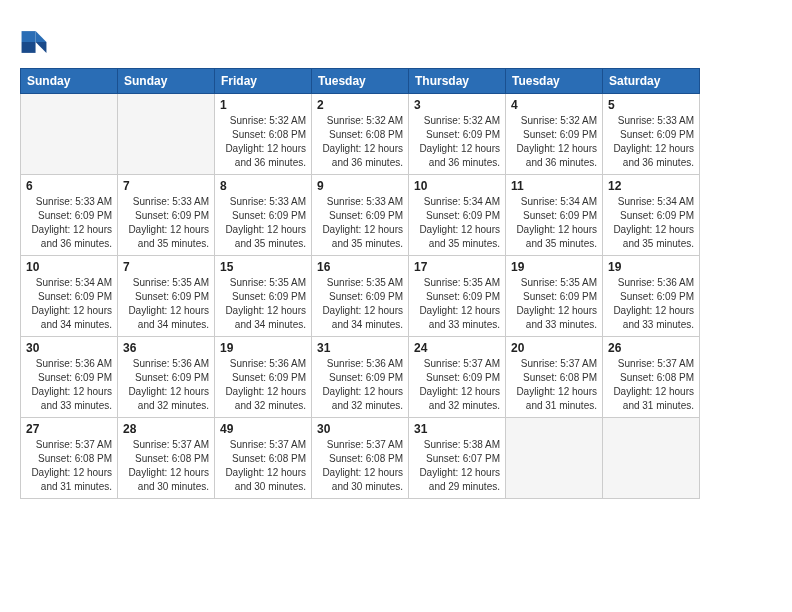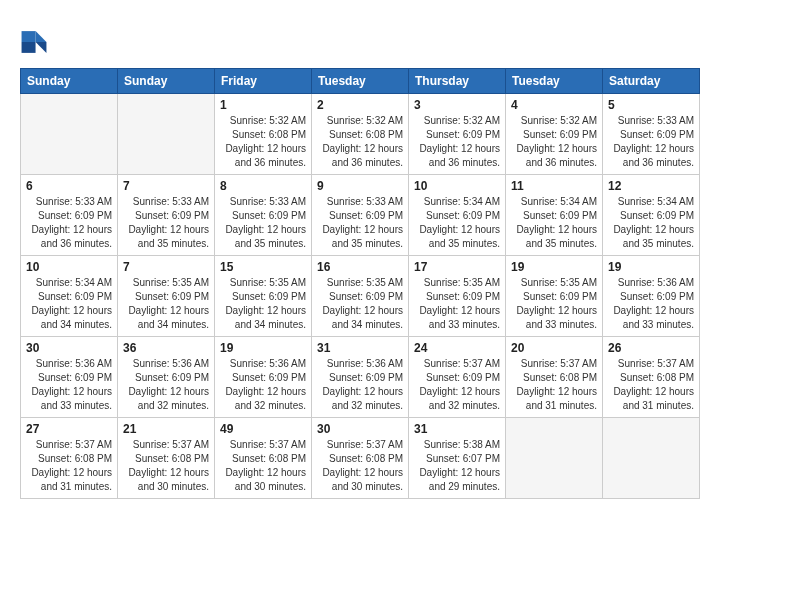--- a/index.html
+++ b/index.html
@@ -242,21 +242,21 @@
             <span class="day-number">26</span>
             <div class="day-info">Sunrise: 5:37 AM<br>Sunset: 6:08 PM<br>Daylight: 12 hours and 31 minutes.</div>
           </td>
         </tr>
         <tr>
           <td>
             <span class="day-number">27</span>
             <div class="day-info">Sunrise: 5:37 AM<br>Sunset: 6:08 PM<br>Daylight: 12 hours and 31 minutes.</div>
           </td>
           <td>
-            <span class="day-number">21</span>
+            <span class="day-number">28</span>
             <div class="day-info">Sunrise: 5:37 AM<br>Sunset: 6:08 PM<br>Daylight: 12 hours and 30 minutes.</div>
           </td>
           <td>
             <span class="day-number">49</span>
             <div class="day-info">Sunrise: 5:37 AM<br>Sunset: 6:08 PM<br>Daylight: 12 hours and 30 minutes.</div>
           </td>
           <td>
             <span class="day-number">30</span>
             <div class="day-info">Sunrise: 5:37 AM<br>Sunset: 6:08 PM<br>Daylight: 12 hours and 30 minutes.</div>
           </td>

